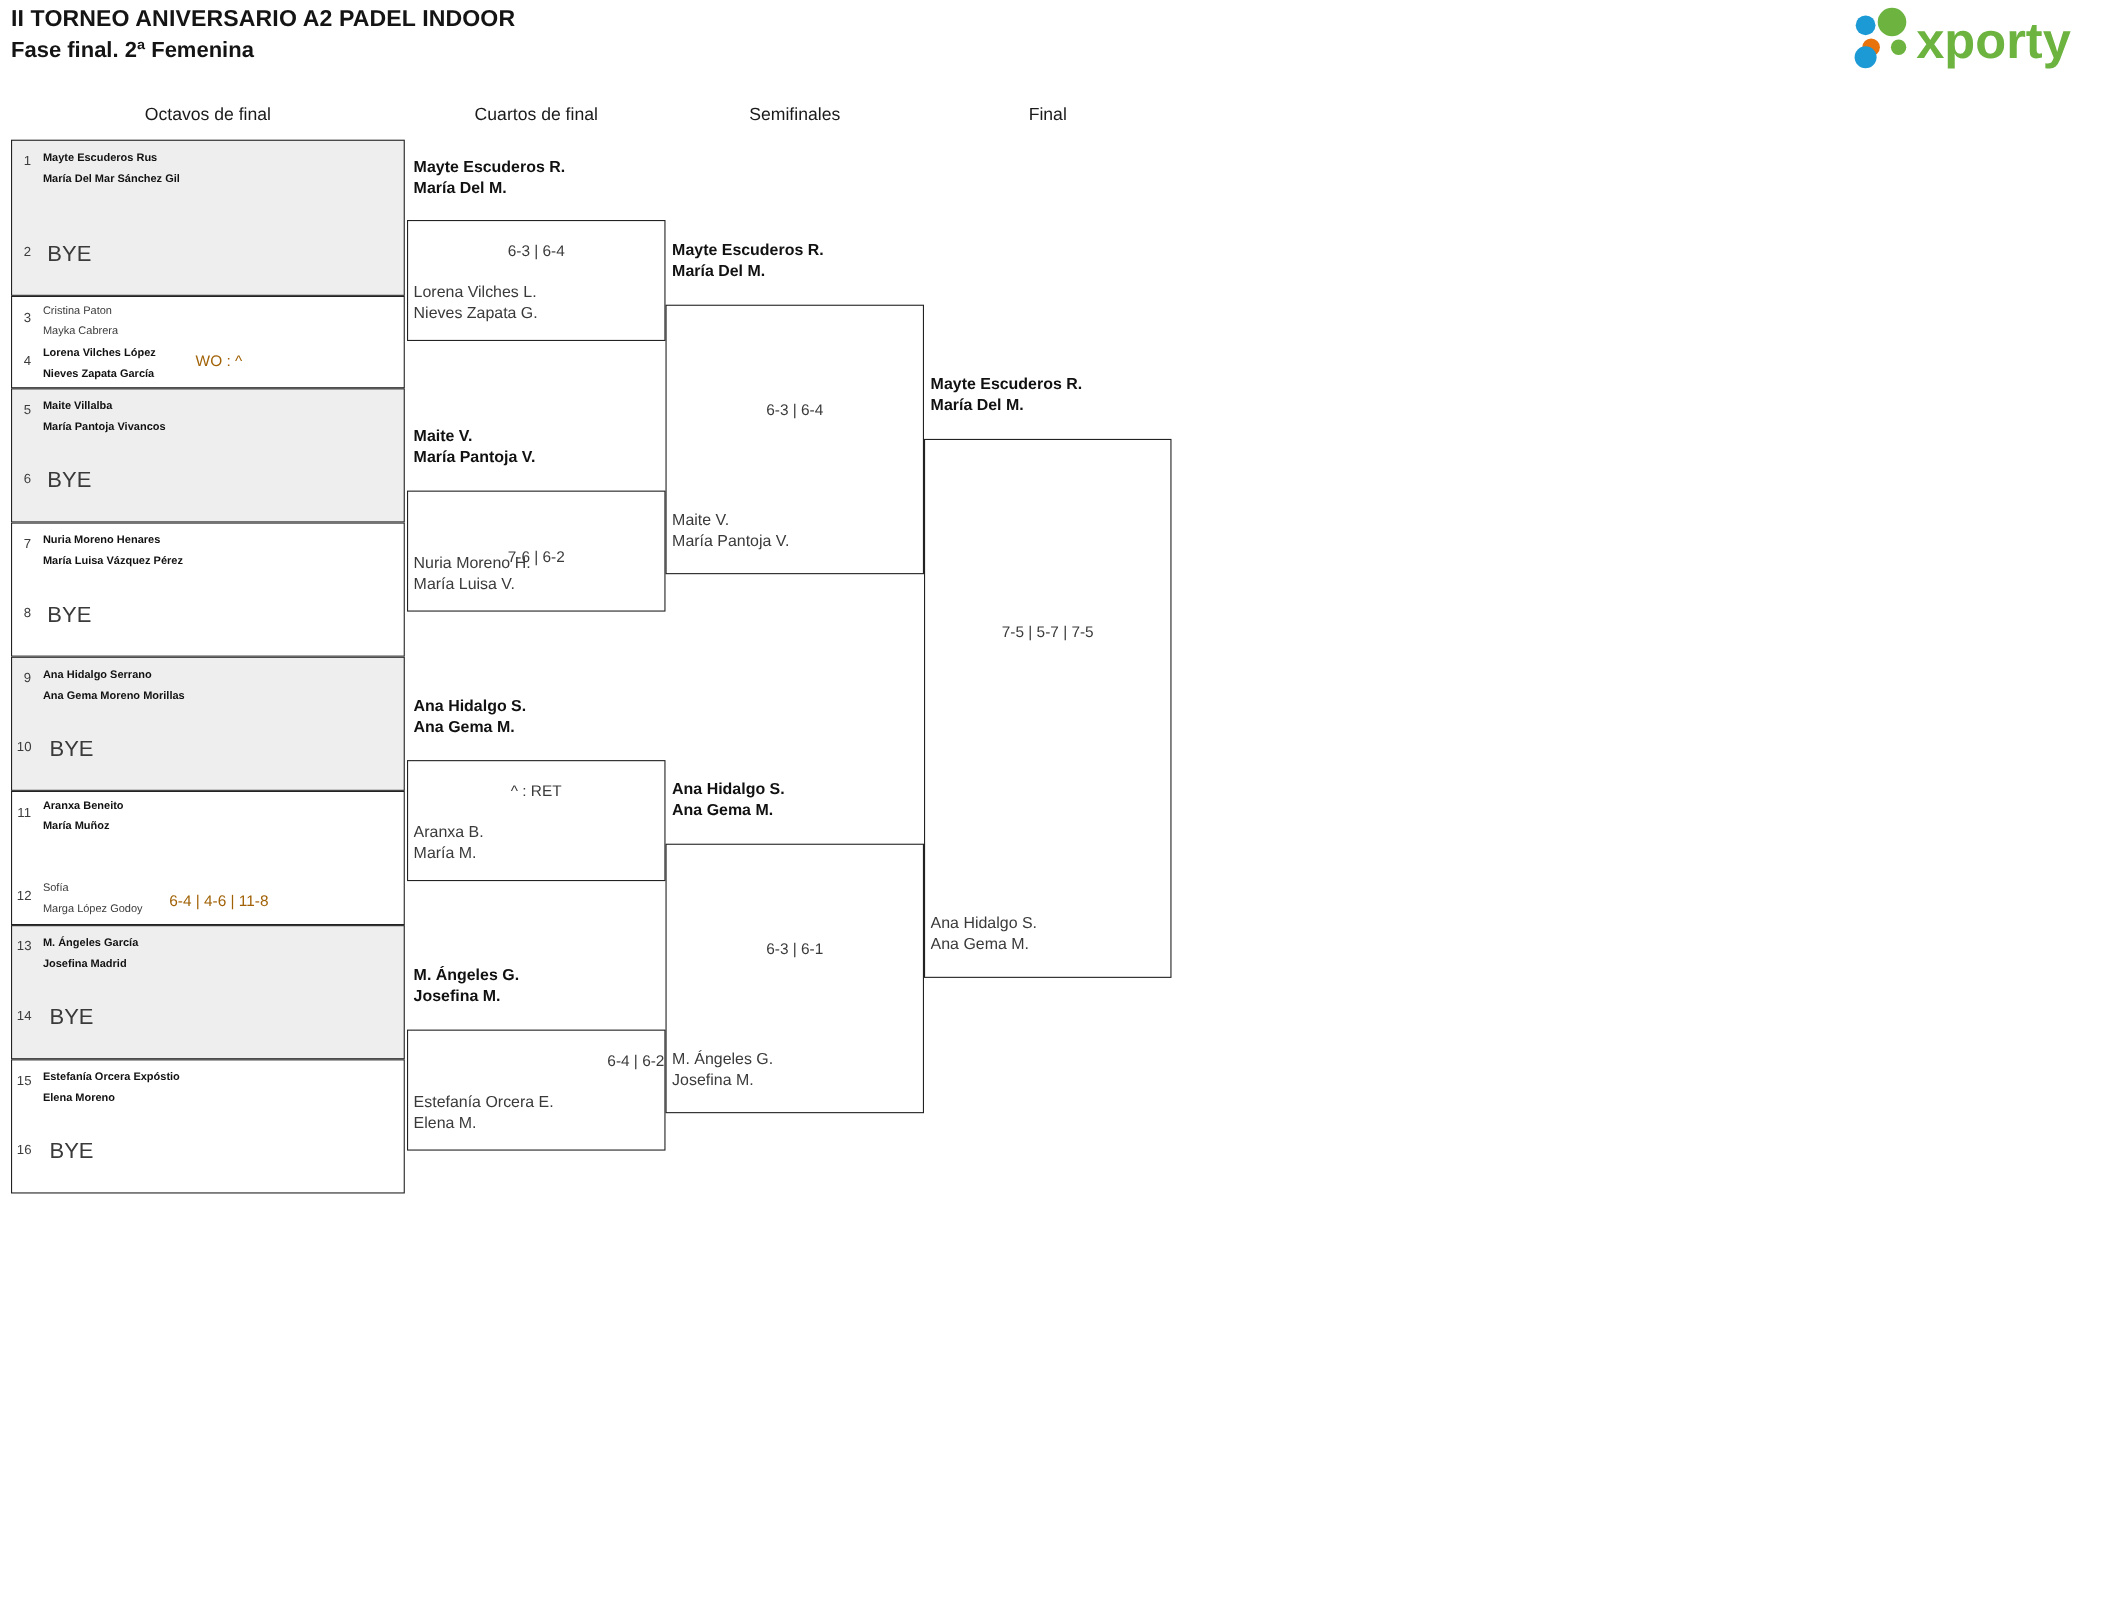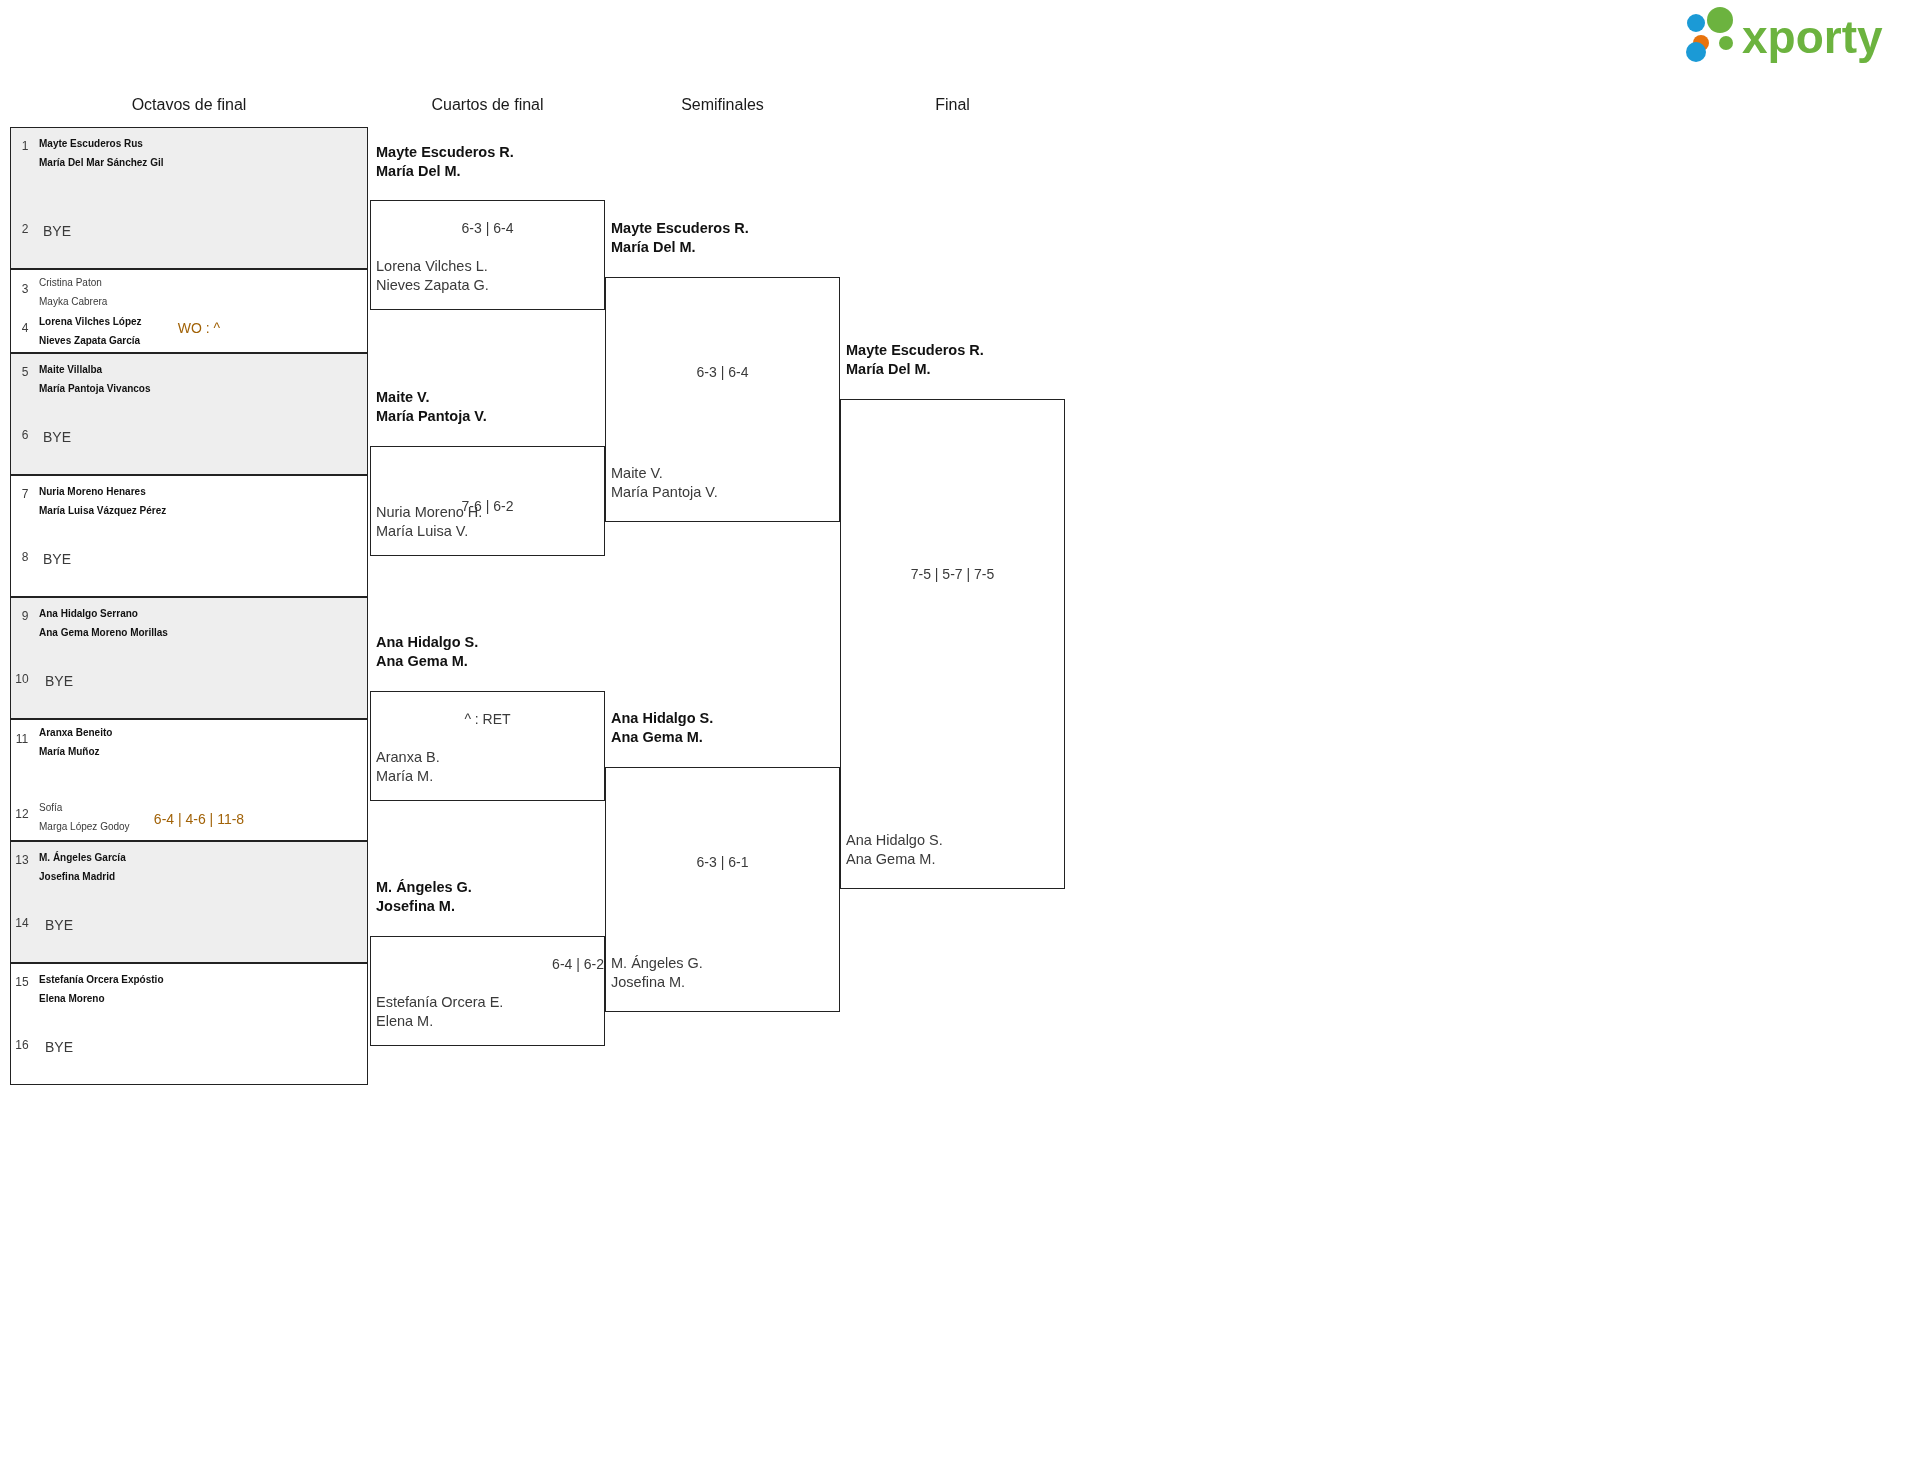--- a/index.html
+++ b/index.html
@@ -113,21 +113,21 @@
     line-height: 19px;
     white-space: nowrap;
     overflow: hidden;
   }
   .pname.win  { font-weight: bold; color: #111111; }
   .pname.lose { font-weight: normal; color: #3a3a3a; }
   .bye-label {
     position: absolute;
     left: 32px;
     top: 10px;
-    font-size: 14px;
+    font-size: 20px;
     color: #3a3a3a;
     line-height: 19px;
   }
   .r1-score {
     position: absolute;
     left: 28px;
     right: 8px;
     text-align: center;
     font-size: 14px;
     color: #a16207;
@@ -156,20 +156,24 @@
     position: absolute;
     white-space: nowrap;
   }
   .team-label .pname { font-size: 14.5px; line-height: 19px; }
 
 </style>
 </head>
 <body>
 
 <div id="header">
+  <div id="title-block">
+    <div id="tournament-title">II TORNEO ANIVERSARIO A2 PADEL INDOOR</div>
+    <div id="phase-title">Fase final. 2ª Femenina</div>
+  </div>
 
   <div id="logo">
     <svg width="230" height="60" viewBox="0 0 230 60">
       <circle cx="20" cy="18" r="9" fill="#1b9ad6"></circle>
       <circle cx="44" cy="15" r="13" fill="#6cb33f"></circle>
       <circle cx="25" cy="38" r="8" fill="#e8730d"></circle>
       <circle cx="50" cy="38" r="7" fill="#6cb33f"></circle>
       <circle cx="20" cy="47" r="10" fill="#1b9ad6"></circle>
       <text x="66" y="48" font-family="'Liberation Sans', sans-serif" font-size="46" font-weight="bold" fill="#6cb33f">xporty</text>
     </svg>

